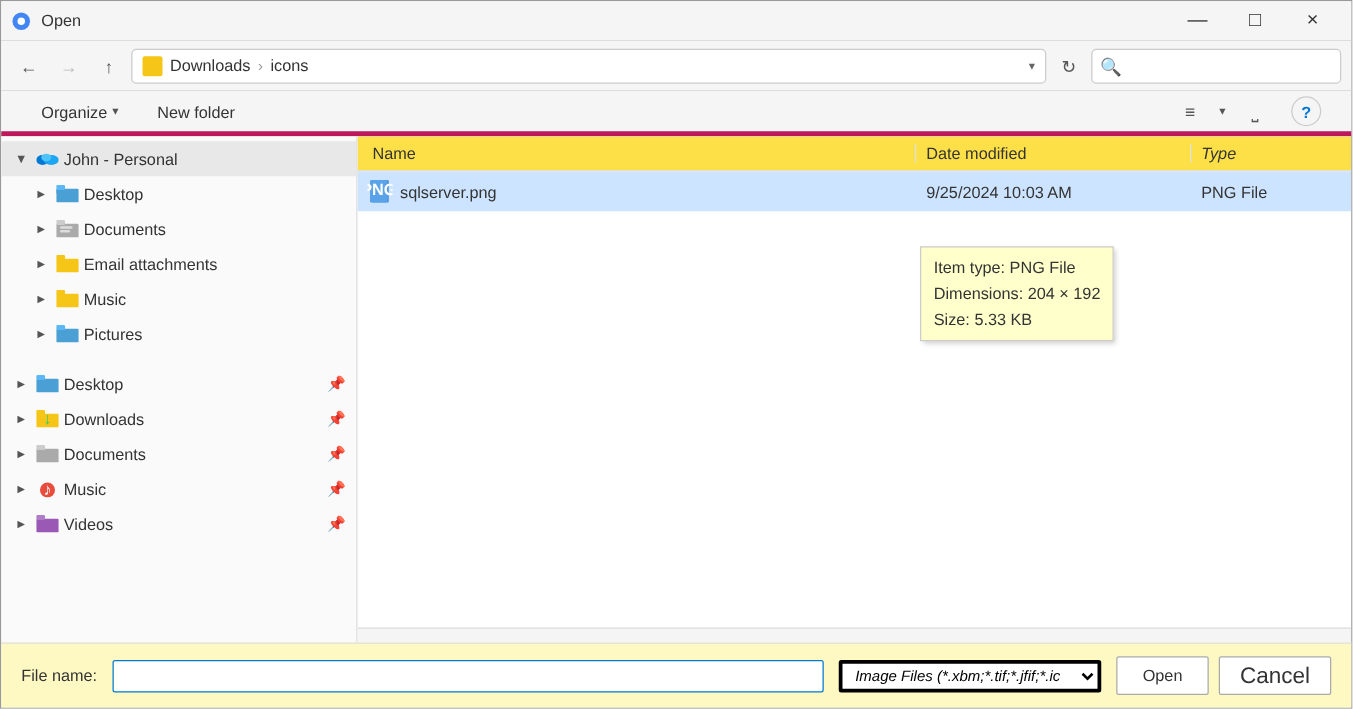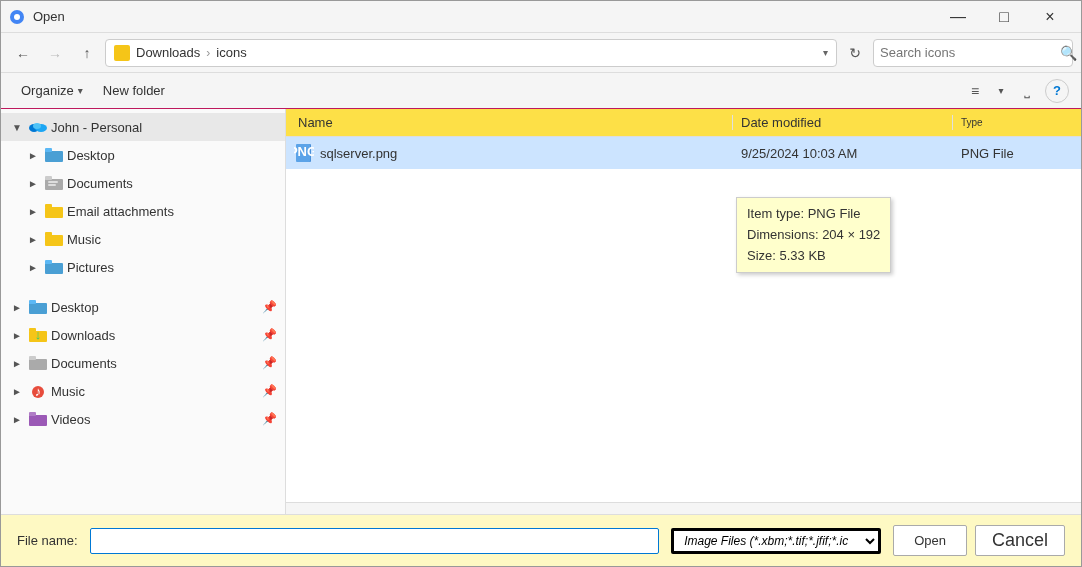--- a/index.html
+++ b/index.html
@@ -22,21 +22,21 @@
     .breadcrumb-folder-icon { width: 16px; height: 16px; background: #f5c518; border-radius: 2px; display: inline-block; }
     .breadcrumb-text { color: #333; font-size: 13px; }
     .breadcrumb-sep { color: #999; font-size: 12px; }
     .address-bar-dropdown { background: transparent; border: none; color: #666; cursor: pointer; font-size: 10px; margin-left: auto; }
     .refresh-btn { background: transparent; border: none; border-radius: 4px; width: 28px; height: 28px; cursor: pointer; display: flex; align-items: center; justify-content: center; color: #555; font-size: 14px; }
     .search-box { width: 200px; height: 28px; border: 1px solid #ccc; border-radius: 4px; background: #fff; display: flex; align-items: center; padding: 0 6px; gap: 4px; }
     .search-input { border: none; outline: none; flex: 1; font-size: 13px; color: #999; background: transparent; }
     .search-icon-btn { color: #666; font-size: 14px; cursor: pointer; }
 
     
-    .organize-bar { background: #f5f5f5; border-bottom: 1px solid #be185d; padding: 4px 12px; height: 36px; display: flex; align-items: center; gap: 4px; }
+    .organize-bar { background: #f5f5f5; border-bottom: 4px solid #be185d; padding: 4px 24px; height: 36px; display: flex; align-items: center; gap: 15px; }
     .organize-btn { background: transparent; border: none; border-radius: 4px; padding: 4px 8px; cursor: pointer; display: flex; align-items: center; gap: 4px; color: #333; font-size: 13px; }
     .organize-dropdown-icon { font-size: 10px; color: #555; }
     .new-folder-btn { background: transparent; border: none; border-radius: 4px; padding: 4px 8px; cursor: pointer; color: #333; font-size: 13px; }
     .organize-spacer { flex: 1; }
     .view-controls { display: flex; align-items: center; gap: 2px; }
     .view-btn { background: transparent; border: none; border-radius: 4px; width: 28px; height: 28px; cursor: pointer; display: flex; align-items: center; justify-content: center; color: #555; font-size: 14px; }
     .view-dropdown { background: transparent; border: none; border-radius: 4px; width: 20px; height: 28px; cursor: pointer; display: flex; align-items: center; justify-content: center; color: #555; font-size: 10px; }
     .help-btn { background: transparent; border: 1px solid #ccc; border-radius: 50%; width: 24px; height: 24px; cursor: pointer; display: flex; align-items: center; justify-content: center; color: #0078d4; font-weight: bold; font-size: 13px; }
 
     
@@ -49,21 +49,21 @@
     .expand-icon { width: 16px; height: 16px; display: flex; align-items: center; justify-content: center; font-size: 10px; color: #555; flex-shrink: 0; }
     .sidebar-label { flex: 1; color: #333; font-size: 13px; white-space: nowrap; overflow: hidden; text-overflow: ellipsis; }
     .pin-icon { color: #888; font-size: 12px; margin-left: auto; }
     .sidebar-divider { height: 12px; }
 
     
     .file-list { flex: 1; display: flex; flex-direction: column; overflow: hidden; }
     .file-list-header { display: flex; align-items: center; height: 28px; border-bottom: 1px solid #ddd; background: #fde047; padding: 0 8px; }
     .col-name { flex: 1; color: #333; font-size: 13px; cursor: pointer; padding: 0 4px; border-right: 1px solid #e0e0e0; }
     .col-date { width: 220px; color: #333; font-size: 13px; cursor: pointer; padding: 0 8px; border-right: 1px solid #e0e0e0; }
-    .col-type { width: 120px; color: #333; font-size: 10px; padding: 0 8px; }
+    .col-type { width: 120px; color: #333; font-size: 13px; padding: 0 8px; font-style: italic; }
     .file-list-body { flex: 1; overflow-y: auto; position: relative; }
     .file-row { display: flex; align-items: center; height: 32px; padding: 0 8px; cursor: pointer; }
     .file-row.selected { background: #cce4ff; }
     .file-icon { width: 20px; height: 20px; margin-right: 6px; flex-shrink: 0; display: flex; align-items: center; justify-content: center; }
     .file-name { flex: 1; color: #333; font-size: 13px; }
     .file-date { width: 220px; color: #333; font-size: 13px; padding: 0 8px; }
     .file-type { width: 120px; color: #333; font-size: 13px; padding: 0 8px; }
 
     
     .tooltip { position: absolute; left: 450px; top: 60px; background: #ffffcc; border: 1px solid #ccc; padding: 6px 10px; box-shadow: 2px 2px 4px rgba(0,0,0,0.2); z-index: 100; font-size: 12px; color: #333; line-height: 1.6; }
@@ -113,21 +113,20 @@
     <button class="nav-btn" title="Up">↑</button>
     <div class="address-bar">
       <span class="breadcrumb-folder-icon"></span>
       <span class="breadcrumb-text">Downloads</span>
       <span class="breadcrumb-sep">›</span>
       <span class="breadcrumb-text">icons</span>
       <button class="address-bar-dropdown">▾</button>
     </div>
     <button class="refresh-btn">↻</button>
     <div class="search-box">
-      <input class="search-input" type="text" placeholder="Search icons" style="">
       <span class="search-icon-btn">🔍</span>
     </div>
   </div>
 
   <div class="organize-bar">
     <button class="organize-btn">
       <span>Organize</span>
       <span class="organize-dropdown-icon">▾</span>
     </button>
     <button class="new-folder-btn">New folder</button>

